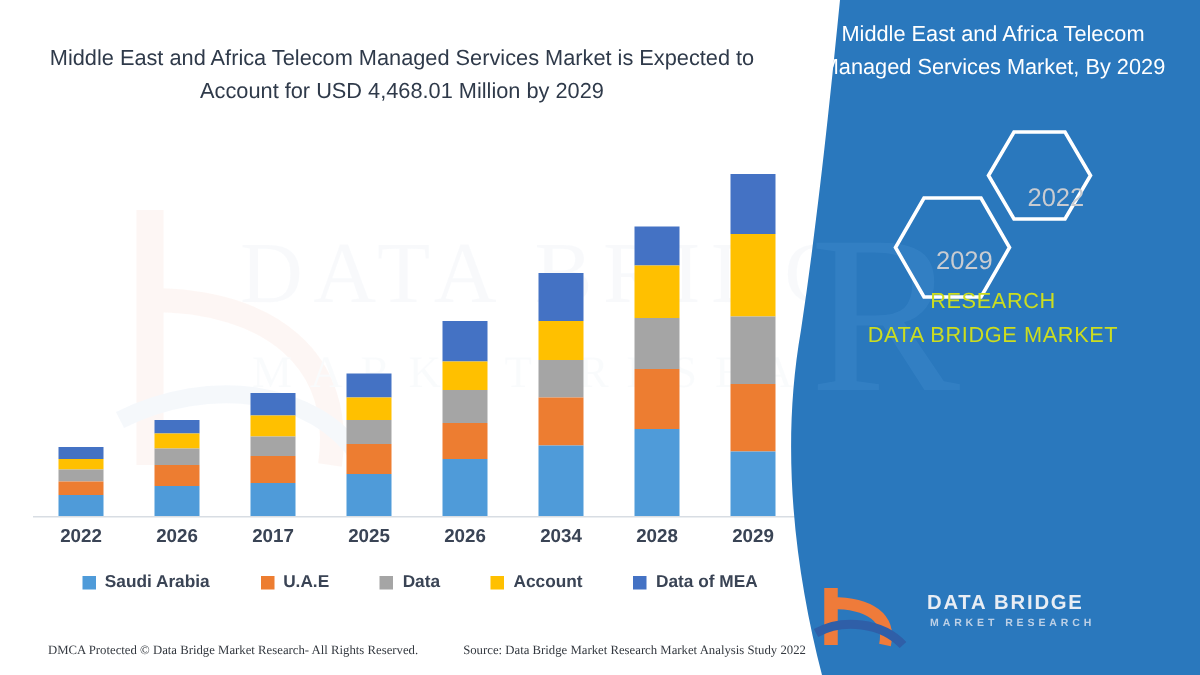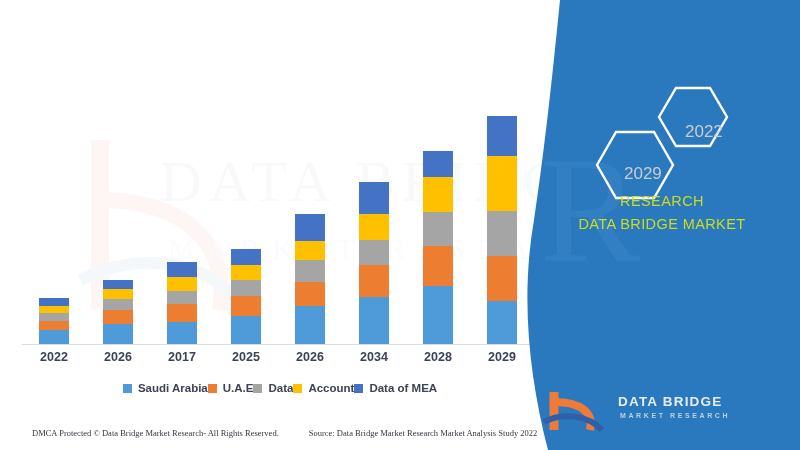--- a/index.html
+++ b/index.html
@@ -105,20 +105,21 @@
     color: #3a4455;
   }
 
   
   .legend {
     position: absolute;
     left: 30px; top: 382px;
     width: 500px;
     display: flex;
     justify-content: center;
+    gap: 34px;
   }
   .legend-item {
     display: flex;
     align-items: center;
     gap: 6px;
     font-size: 11.5px;
     font-weight: bold;
     color: #3a4455;
     white-space: nowrap;
   }
@@ -213,20 +214,21 @@
     <div class="watermark">
       <svg class="wm-b" viewBox="0 0 175 190">
         <path d="M30 10 L30 180" stroke="#fbe4dc" stroke-width="18" fill="none"></path>
         <path d="M30 70 C 110 70, 160 110, 150 180" stroke="#fbe4dc" stroke-width="16" fill="none"></path>
         <path d="M10 150 C 70 120, 140 130, 170 175" stroke="#dfe9f5" stroke-width="12" fill="none"></path>
       </svg>
       <div class="wm-text">DATA BRIDGE</div>
       <div class="wm-text2">MARKET RESEARCH</div>
     </div>
 
+    <div class="chart-title">Middle East and Africa Telecom Managed Services  Market is Expected to Account for USD 4,468.01 Million by 2029</div>
 
     <div class="plot">
       <div class="bars" id="bars">
           <div class="bar">
             <div class="seg" style="height: 14px; background: rgb(79, 155, 217);"></div>
             <div class="seg" style="height: 9px; background: rgb(237, 125, 49);"></div>
             <div class="seg" style="height: 8px; background: rgb(165, 165, 165);"></div>
             <div class="seg" style="height: 7px; background: rgb(255, 192, 0);"></div>
             <div class="seg" style="height: 8px; background: rgb(68, 114, 196);"></div>
           </div>
@@ -322,20 +324,21 @@
       <span>Source: Data Bridge Market Research Market Analysis Study 2022</span>
     </div>
   </div>
 
   <div class="right-panel">
     <svg class="right-bg" viewBox="0 0 280 450" preserveAspectRatio="none">
       <path d="M40 0 L280 0 L280 450 L28 450 C 10 380, 0 300, 14 220 C 26 140, 34 60, 40 0 Z" fill="#2a78bd"></path>
       <text x="20" y="260" font-family="Liberation Serif, serif" font-size="150" fill="#3a86c9" opacity="0.55">R</text>
     </svg>
 
+    <div class="right-title">Middle East and Africa Telecom Managed Services  Market, By 2029</div>
 
     <div class="hexes">
       <svg viewBox="0 0 190 125" width="190" height="125">
         <polygon points="104,8 138,8 155,37 138,66 104,66 87,37" fill="none" stroke="#ffffff" stroke-width="2.4"></polygon>
         <polygon points="44,52 82,52 101,85 82,118 44,118 25,85" fill="none" stroke="#ffffff" stroke-width="2.4"></polygon>
       </svg>
       <div class="hex-label a">2022</div>
       <div class="hex-label b">2029</div>
     </div>
 

